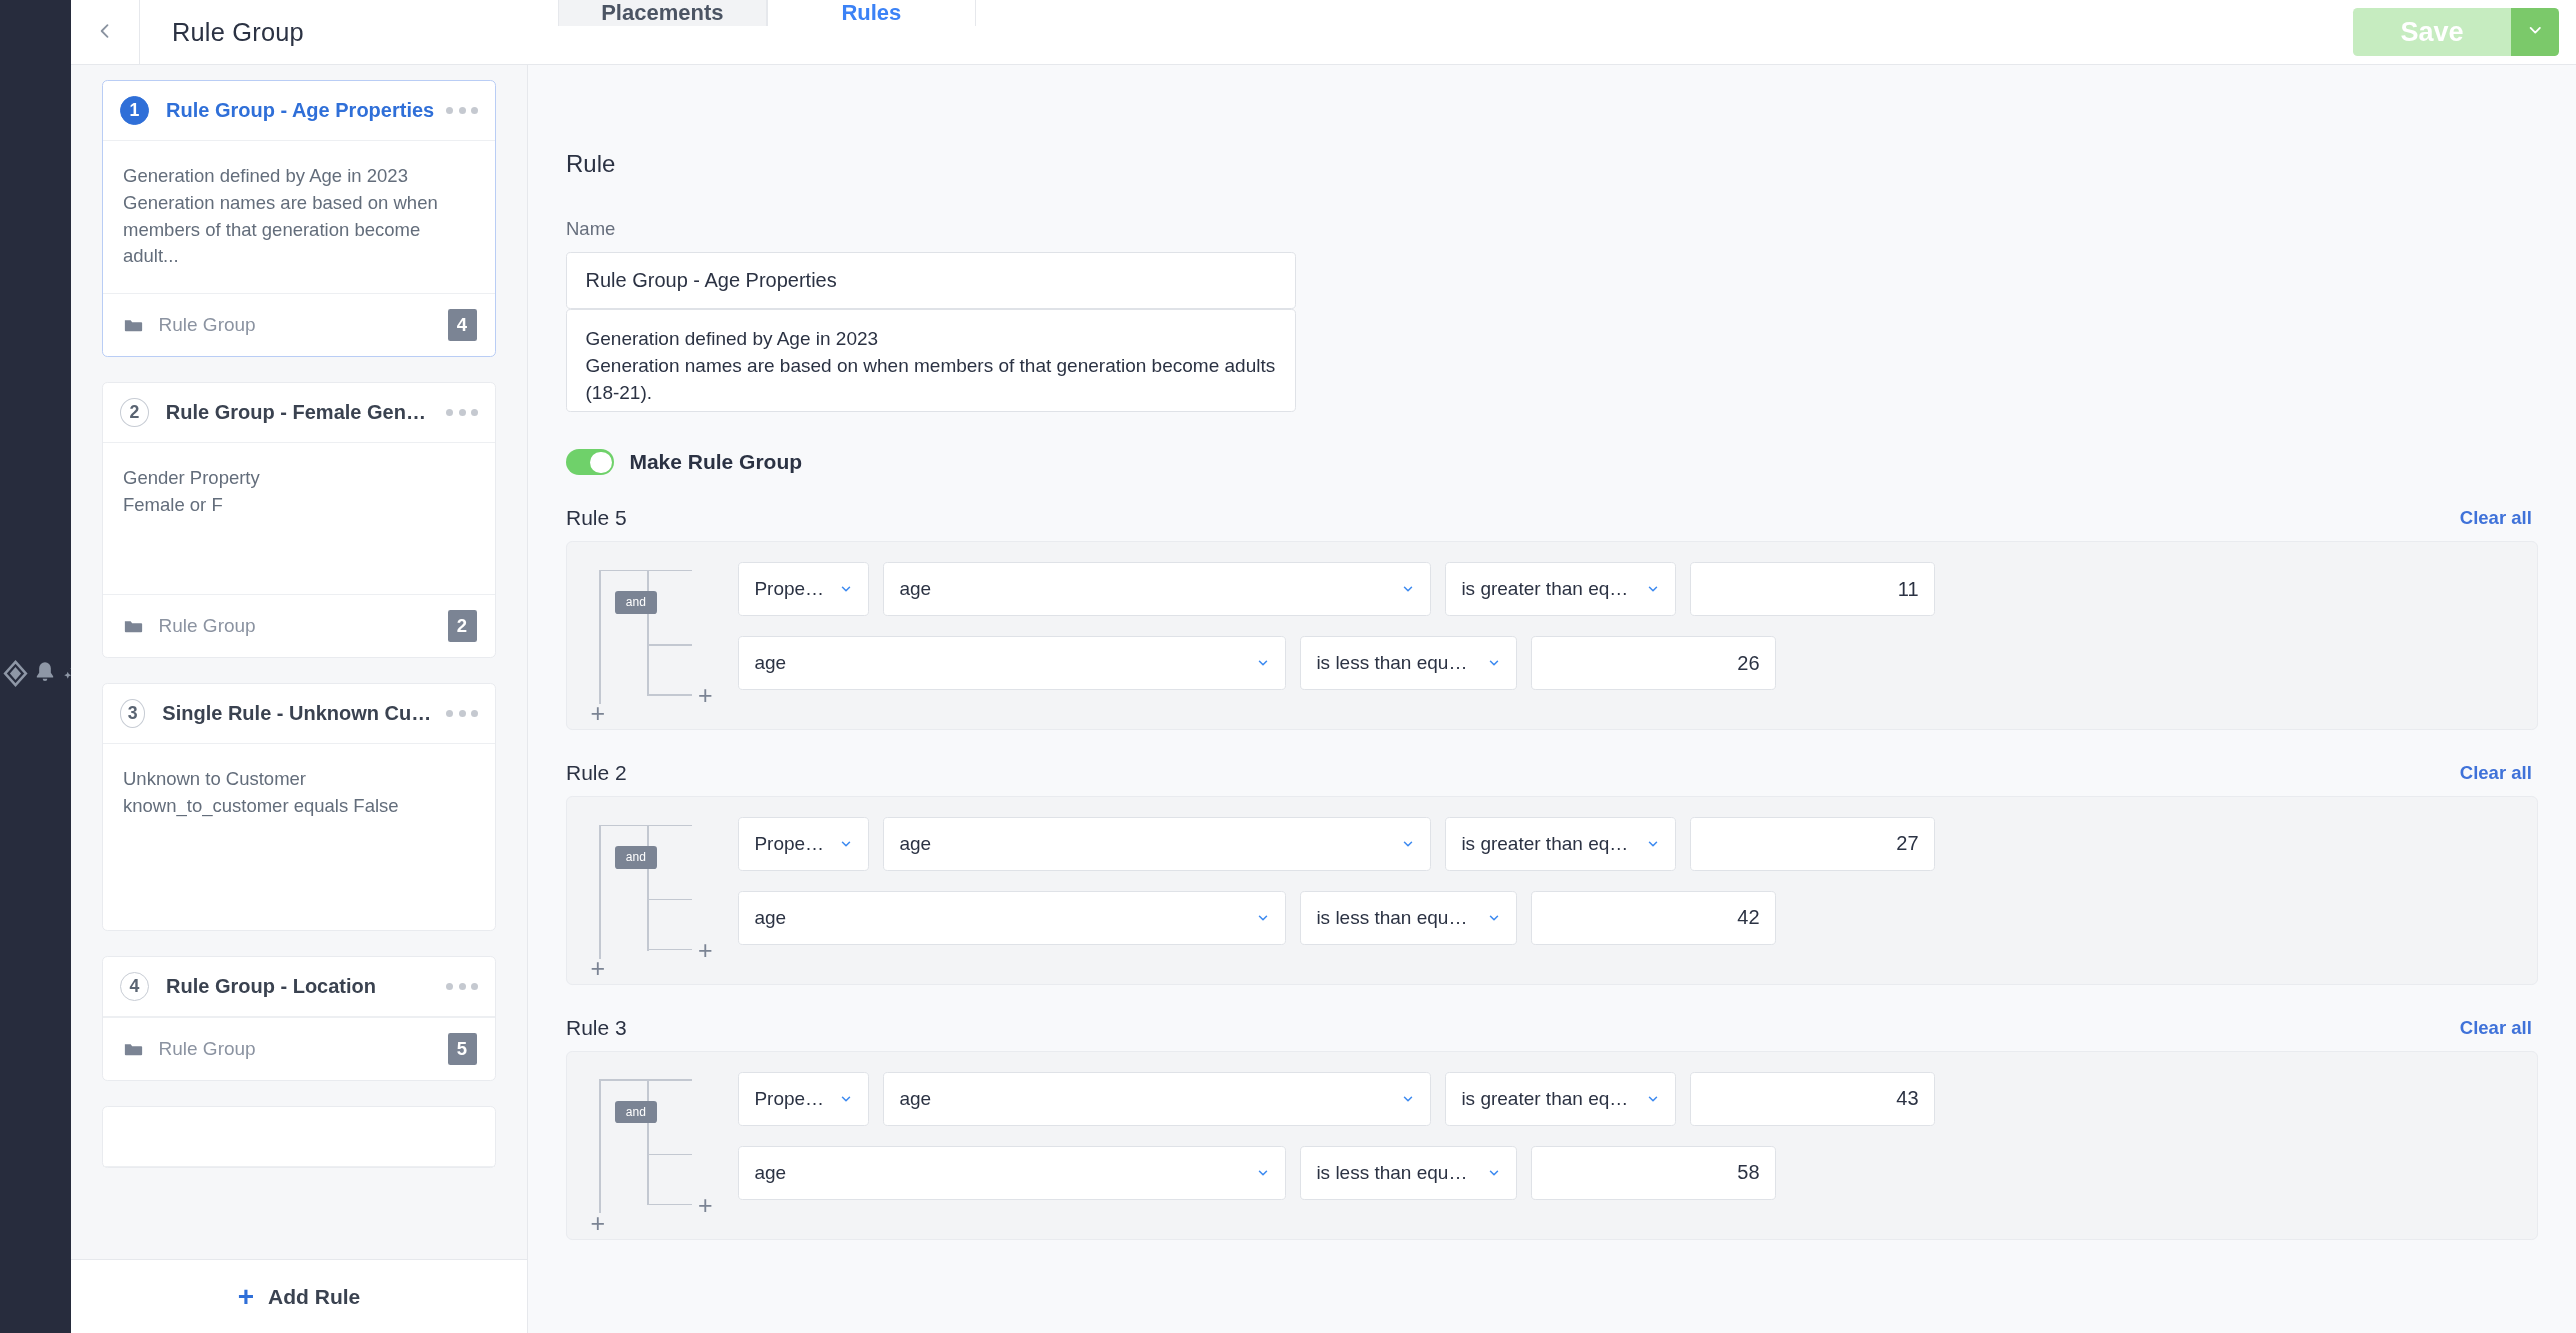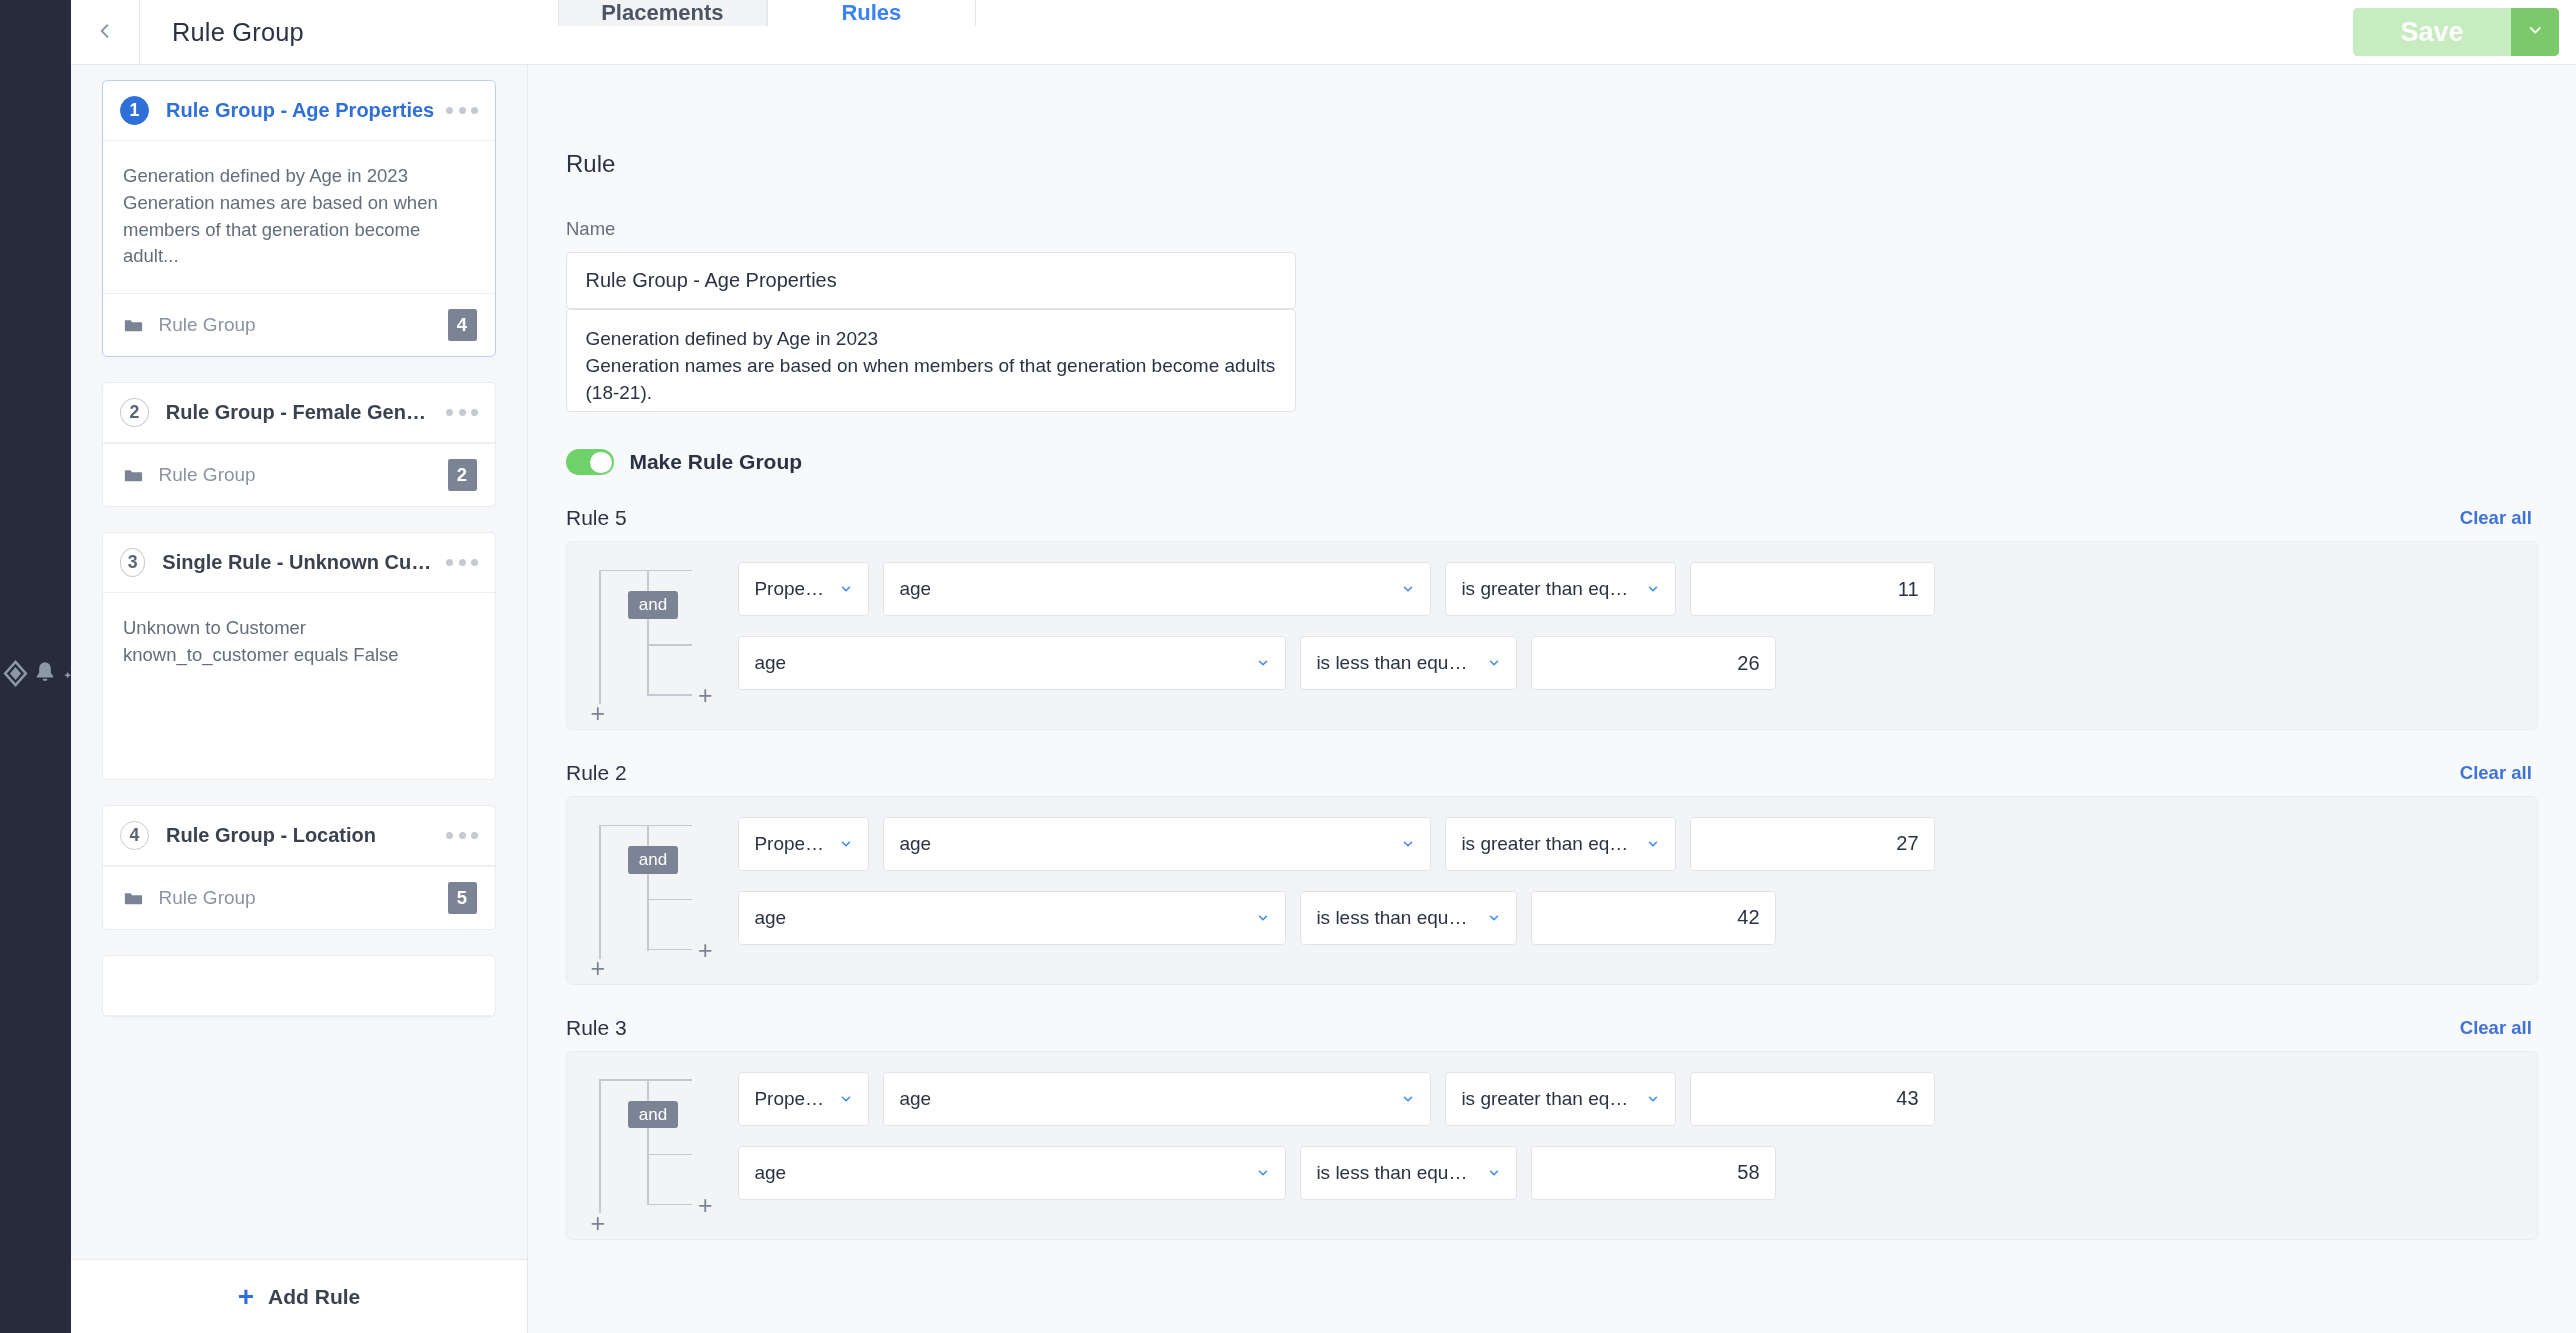--- a/index.html
+++ b/index.html
@@ -225,23 +225,23 @@
 
   
   .tree { position: absolute; left: 32px; top: 0; width: 139px; height: 100%; }
   .tree .v-outer { position: absolute; left: 0; top: 7.7px; width: 1.5px; height: 134px; background: #c3c8d1; }
   .tree .h-outer-top { position: absolute; left: 0; top: 7.7px; width: 48px; height: 1.5px; background: #c3c8d1; }
   .tree .v-inner { position: absolute; left: 48px; top: 7.7px; width: 1.5px; height: 126px; background: #c3c8d1; }
   .tree .h-in-1 { position: absolute; left: 48px; top: 7.7px; width: 45px; height: 1.5px; background: #c3c8d1; }
   .tree .h-in-2 { position: absolute; left: 48px; top: 82px; width: 45px; height: 1.5px; background: #c3c8d1; }
   .tree .h-in-3 { position: absolute; left: 48px; top: 132px; width: 45px; height: 1.5px; background: #c3c8d1; }
   .and-chip {
-    position: absolute; left: 29px; top: 29px;
+    position: absolute; left: 16px; top: 29px;
     background: #7b8494; color: #ffffff;
-    font-size: 17px; padding: 5.4px 10.8px; border-radius: 3.1px;
+    font-size: 12px; padding: 5.4px 10.8px; border-radius: 3.1px;
     line-height: 1;
   }
   .plus-inner {
     position: absolute; left: 99px; top: 121px;
     color: #7b8494; font-size: 25px; font-weight: 400; line-height: 1;
   }
   .plus-outer {
     position: absolute; left: -8.5px; top: 139px;
     color: #7b8494; font-size: 25px; font-weight: 400; line-height: 1;
   }
@@ -374,20 +374,22 @@
           <div class="rule-card">
             <div class="card-head">
               <div class="badge-num">2</div>
               <div class="card-title">Rule Group - Female Gender</div>
               <div class="dots">
                   <i></i>
                   <i></i>
                   <i></i>
                 </div>
             </div>
+            <div class="card-body tall">Gender Property
+Female or F</div>
             <div class="card-foot">
               <span class="folder-ico">
                 <svg width="23" height="23" viewBox="0 0 24 24" fill="currentColor">
                     <path d="M3 6.5h6l1.6 2H20a1 1 0 0 1 1 1V17a1 1 0 0 1-1 1H4a1 1 0 0 1-1-1z"></path>
                   </svg>
               </span>
               <span class="foot-label">Rule Group</span>
               <span class="foot-count">2</span>
             </div>
           </div>

